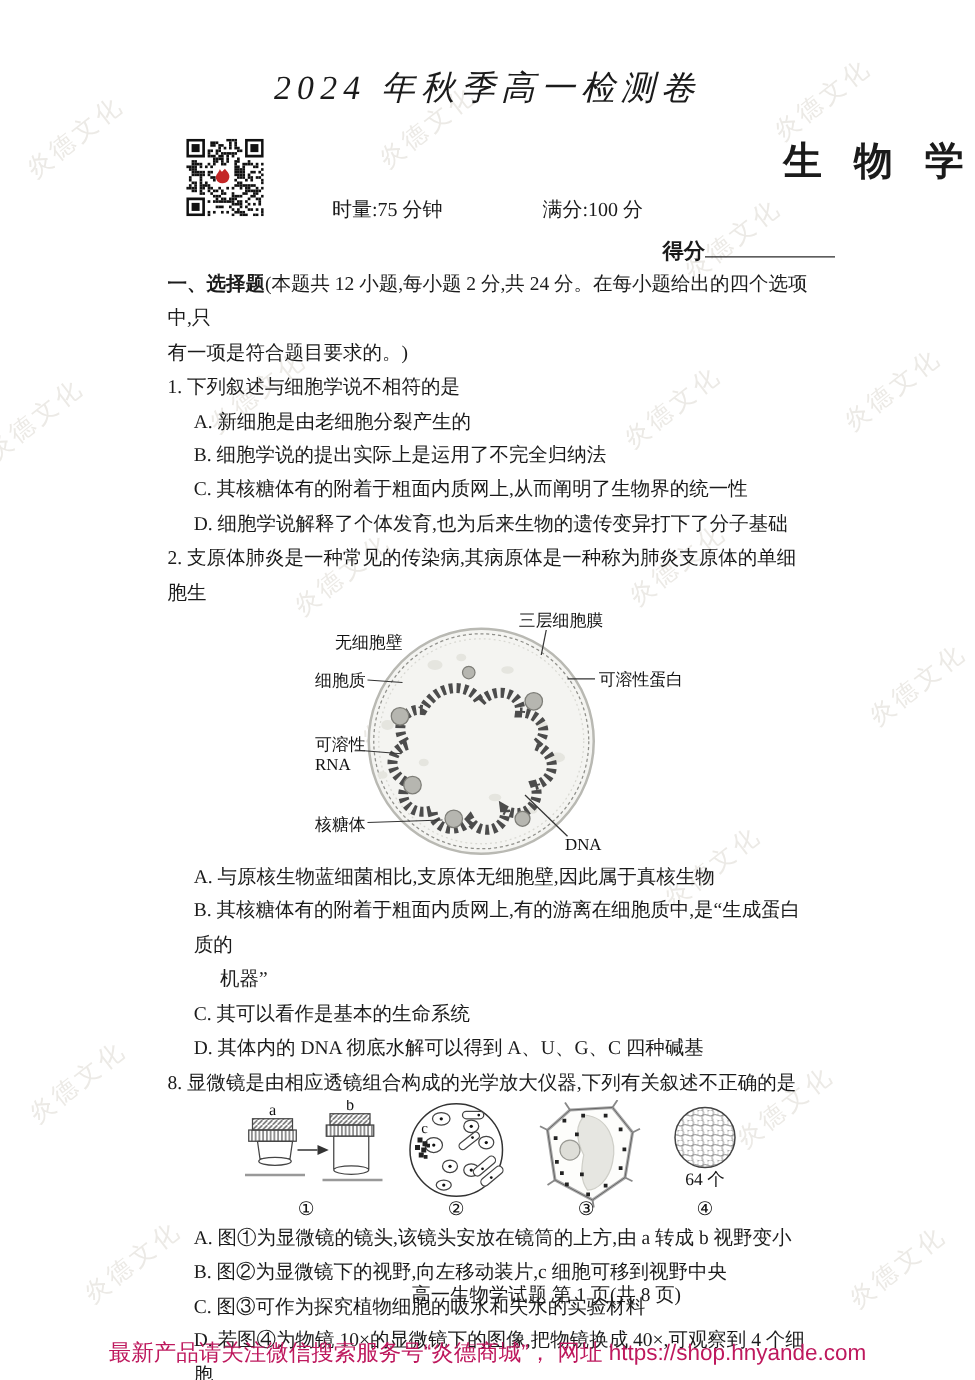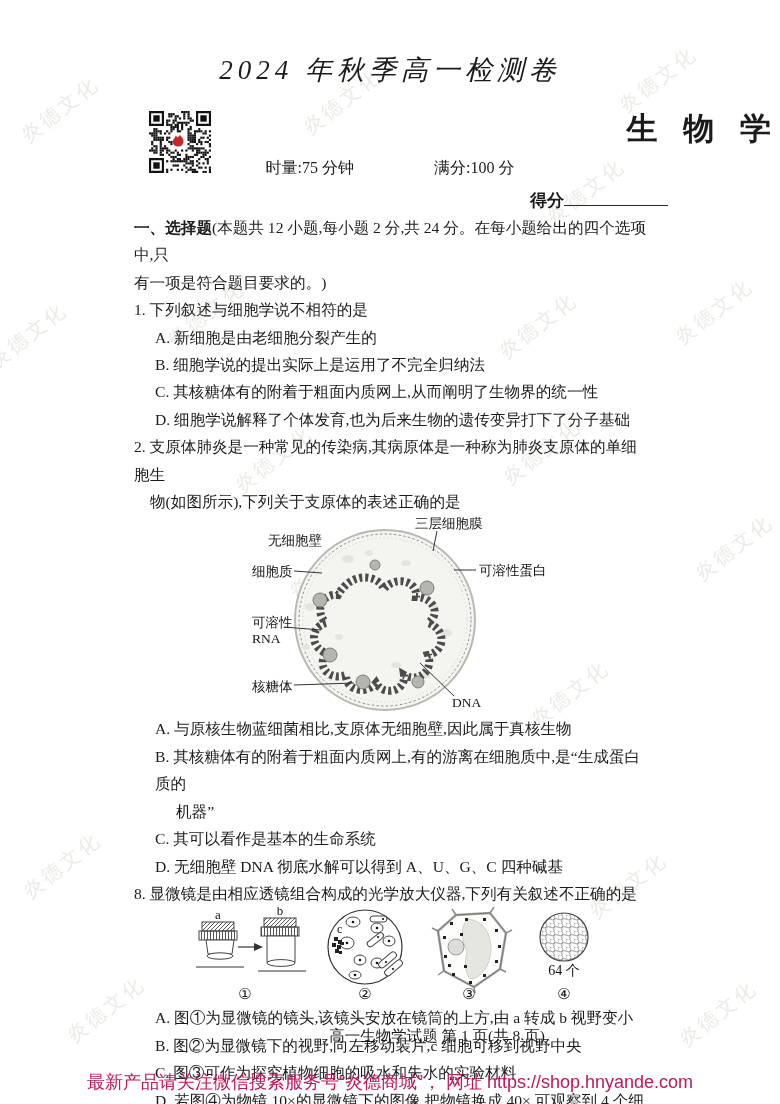--- a/index.html
+++ b/index.html
@@ -353,21 +353,20 @@
     <div><span class="sec-title">一、选择题</span><span>(本题共 12 小题,每小题 2 分,共 24 分。在每小题给出的四个选项中,只</span></div>
     <div>有一项是符合题目要求的。)</div>
 
     <div>1. 下列叙述与细胞学说不相符的是</div>
     <div class="opt">A. 新细胞是由老细胞分裂产生的</div>
     <div class="opt">B. 细胞学说的提出实际上是运用了不完全归纳法</div>
     <div class="opt">C. 其核糖体有的附着于粗面内质网上,从而阐明了生物界的统一性</div>
     <div class="opt">D. 细胞学说解释了个体发育,也为后来生物的遗传变异打下了分子基础</div>
 
     <div>2. 支原体肺炎是一种常见的传染病,其病原体是一种称为肺炎支原体的单细胞生</div>
-    <div class="cont-stem">物(如图所示),下列关于支原体的表述正确的是</div>
 
     <div class="diagram">
       <svg viewBox="0 0 518 200" width="518" height="200">
 
         <circle cx="251" cy="105" r="90" fill="#f4f4f1" stroke="#b9b9b3" stroke-width="2"></circle>
         <circle cx="251" cy="105" r="86" fill="none" stroke="#8f8f8a" stroke-width="1" stroke-dasharray="2.5 2.2"></circle>
         <circle cx="251" cy="105" r="82" fill="none" stroke="#d8d8d2" stroke-width="1" stroke-dasharray="1.5 2.5"></circle>
 
         <g fill="#e5e5df">
           <ellipse cx="214" cy="44" rx="6" ry="4"></ellipse>
@@ -411,21 +410,21 @@
         <line x1="160" y1="170" x2="220" y2="168" stroke="#333" stroke-width="1"></line>
         <text x="318" y="192" font-size="13.5">DNA</text>
         <line x1="320" y1="181" x2="286" y2="148" stroke="#333" stroke-width="1"></line>
       </svg>
     </div>
 
     <div class="opt">A. 与原核生物蓝细菌相比,支原体无细胞壁,因此属于真核生物</div>
     <div class="opt">B. 其核糖体有的附着于粗面内质网上,有的游离在细胞质中,是“生成蛋白质的</div>
     <div class="cont-opt">机器”</div>
     <div class="opt">C. 其可以看作是基本的生命系统</div>
-    <div class="opt">D. 无细胞壁 DNA 彻底水解可以得到 A、U、G、C 四种碱基</div>
+    <div class="opt">D. 其体内的 DNA 彻底水解可以得到 A、U、G、C 四种碱基</div>
 
     <div>8. 显微镜是由相应透镜组合构成的光学放大仪器,下列有关叙述不正确的是</div>
 
     <div class="figrow">
       <svg viewBox="0 0 518 97" width="518" height="97">
         <defs>
           <pattern id="hatch" patternUnits="userSpaceOnUse" width="4" height="4">
             <path d="M0,4 L4,0" stroke="#555" stroke-width="1"></path>
           </pattern>
           <pattern id="ribs" patternUnits="userSpaceOnUse" width="3" height="9">

